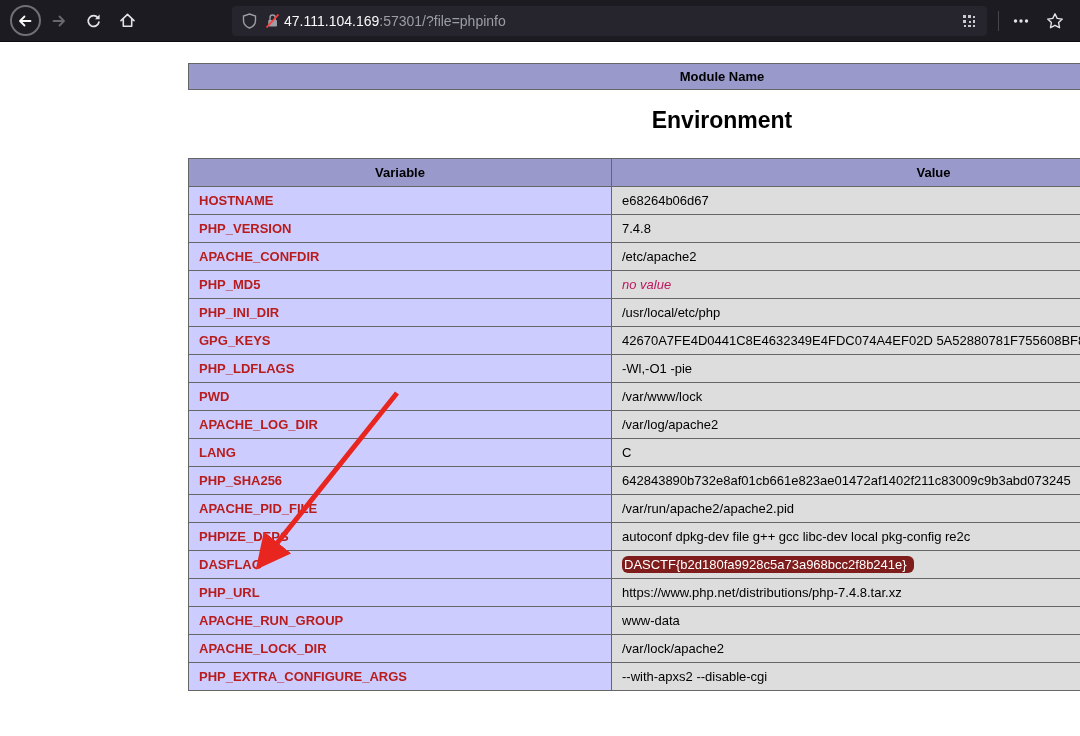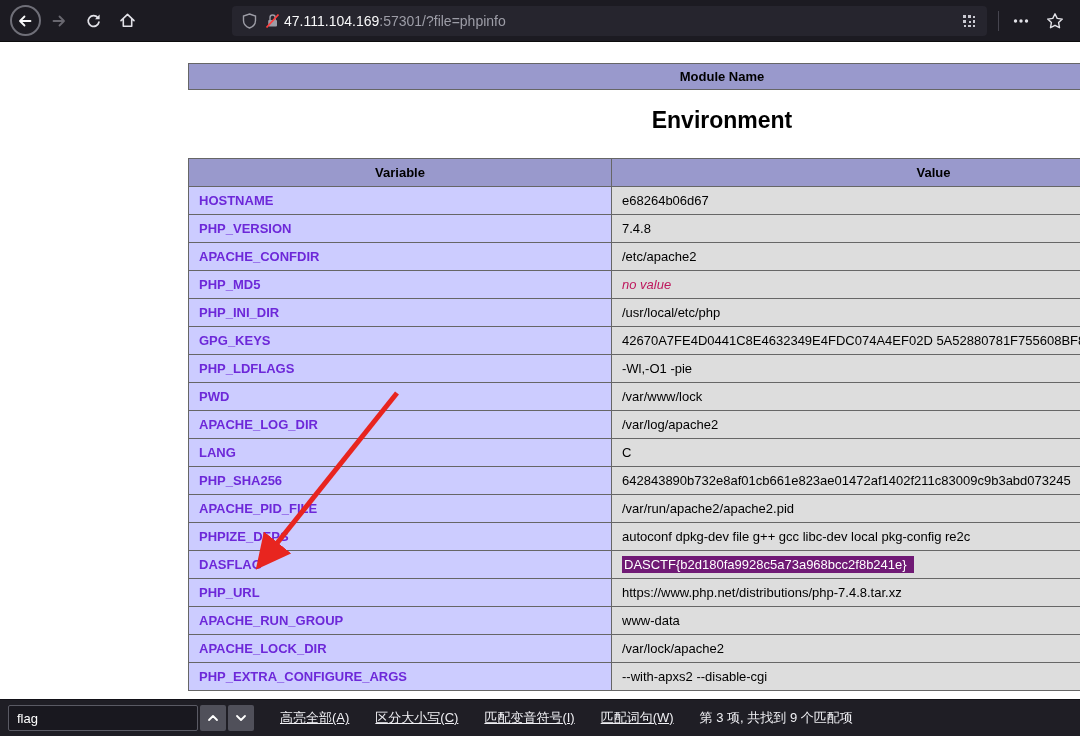--- a/index.html
+++ b/index.html
@@ -27,24 +27,24 @@
   .module-header { margin-left:188px; width:1068px; background:#9999cc; border:1px solid #666666;
                    text-align:center; font-weight:bold; font-size:13px; color:#000;
                    padding:5px 0; }
   .env-title { margin:16px 0 24px 188px; width:1068px; text-align:center;
                font-size:23px; font-weight:bold; color:#000; line-height:28px; }
   table.env { margin-left:188px; width:1068px; border-collapse:collapse; table-layout:fixed; }
   table.env th, table.env td { border:1px solid #666666; font-size:13px; line-height:15px;
                                padding:6px 10px; white-space:nowrap; overflow:hidden; }
   table.env th { background:#9999cc; font-weight:bold; text-align:center; color:#000; }
   th.col-var, td.cell-e { width:423px; }
-  td.cell-e { background:#ccccff; font-weight:bold; color:#6d28d9; }
+  td.cell-e { background:#ccccff; font-weight:bold; color:#b91c1c; }
   td.cell-v { background:#dddddd; color:#000; }
   .no-value { color:#be185d; font-style:italic; }
-  .selection { background:#701a75; color:#ffffff; padding:1px 7px 1px 2px; }
+  .selection { background:#7f1d1d; color:#ffffff; padding:1px 7px 1px 2px;border-radius:6px; }
   .arrow-overlay { position:absolute; left:0; top:0; pointer-events:none; z-index:5; }
 
   
   .findbar { height:37px; background:#1f1e25; border-top:1px solid #121117; flex:0 0 auto;
              display:flex; align-items:center; padding:0 8px; }
   .find-input { width:190px; height:26px; background:#19181f; border:1px solid #5a5a64;
                 border-radius:2px; color:#ffffff; font-size:13px; padding:0 8px;
                 font-family:"Liberation Sans","DejaVu Sans",sans-serif; }
   .chev-btn { width:26px; height:26px; margin-left:2px; background:#50505a; border:none;
               border-radius:2px; display:flex; align-items:center; justify-content:center;
@@ -233,32 +233,14 @@
     <svg class="arrow-overlay" width="1080" height="657" viewBox="0 0 1080 657">
       <defs>
         <marker id="ah" markerWidth="7" markerHeight="7" refX="5" refY="3.5" orient="auto">
           <path d="M0,0 L7,3.5 L0,7 Z" fill="#e8251f"></path>
         </marker>
       </defs>
       <line x1="397" y1="351" x2="262" y2="520" stroke="#e8251f" stroke-width="5" marker-end="url(#ah)"></line>
     </svg>
   </main>
 
-  <footer class="findbar">
-    <input class="find-input" type="text" value="flag" style="">
-    <button class="chev-btn">
-      <svg width="12" height="12" viewBox="0 0 12 12">
-          <path d="M2 8 L6 4 L10 8" fill="none" stroke="#ffffff" stroke-width="1.8" stroke-linecap="round" stroke-linejoin="round"></path>
-        </svg>
-    </button>
-    <button class="chev-btn">
-      <svg width="12" height="12" viewBox="0 0 12 12">
-          <path d="M2 4 L6 8 L10 4" fill="none" stroke="#ffffff" stroke-width="1.8" stroke-linecap="round" stroke-linejoin="round"></path>
-        </svg>
-    </button>
-    <span class="find-toggle">高亮全部(A)</span>
-    <span class="find-toggle">区分大小写(C)</span>
-    <span class="find-toggle">匹配变音符号(I)</span>
-    <span class="find-toggle">匹配词句(W)</span>
-    <span class="find-status">第 3 项, 共找到 9 个匹配项</span>
-  </footer>
 
 </div>
 
 </body></html>

